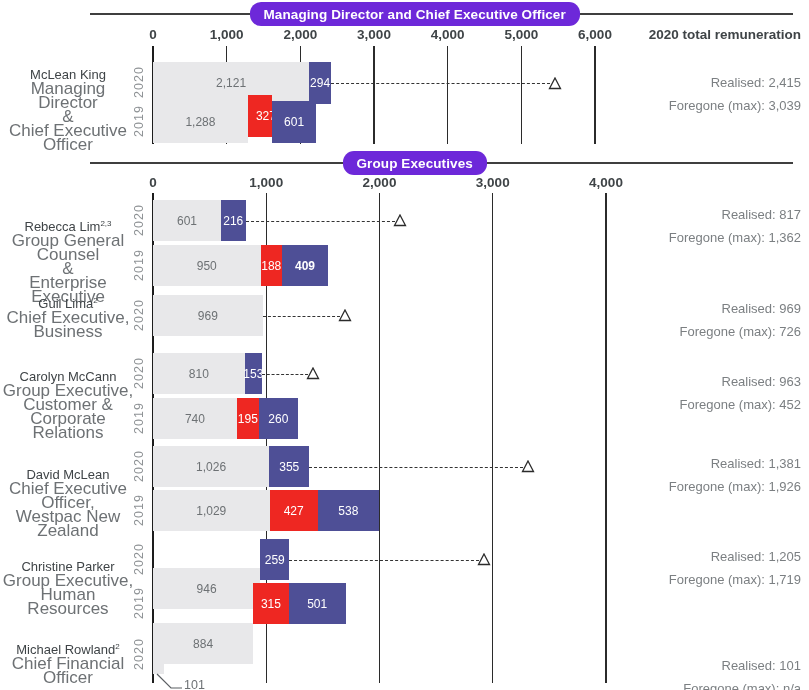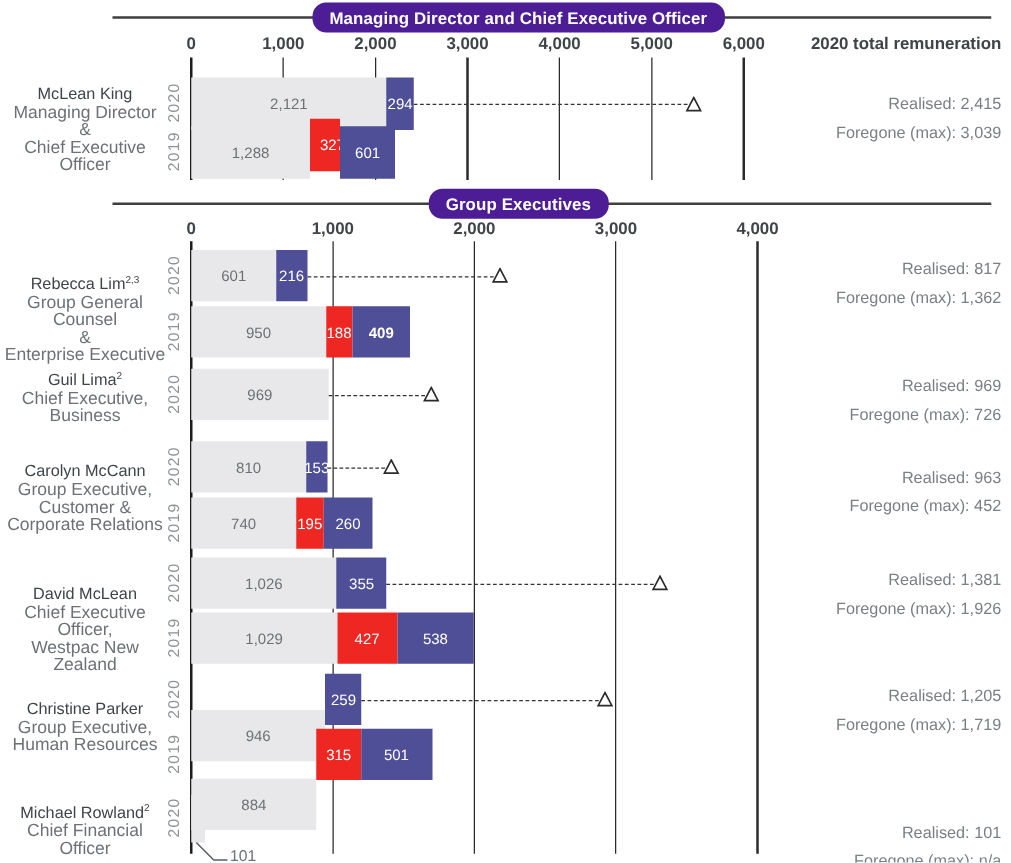--- a/index.html
+++ b/index.html
@@ -14,21 +14,21 @@
   #root { position: relative; width: 809px; height: 690px; }
 
   
   .section-head { position: absolute; left: 0; width: 809px; height: 22px; }
   .section-head .rule {
     position: absolute; top: 11px; left: 90px; right: 16px;
     height: 1.5px; background: #3f3f3f;
   }
   .section-head .pill {
     position: absolute; top: 0; height: 22px;
-    background: #4c1d95; color: #ffffff;
+    background: #6d28d9; color: #ffffff;
     border-radius: 11px;
     font-size: 13.5px; font-weight: bold;
     letter-spacing: .1px;
     display: flex; align-items: center; justify-content: center;
     padding: 12px 14px; white-space: nowrap;
   }
 
   
   .axis-labels { position: absolute; height: 18px; }
   .axis-tick-label {
@@ -54,21 +54,21 @@
     transform-origin: center center;
     transform: rotate(-90deg);
     text-align: center; white-space: nowrap;
   }
 
   
   .name-block {
     position: absolute; text-align: center; line-height: 14px;
   }
   .name-block .nm { font-size: 13px; color: #3f4447; }
-  .name-block .rl { font-size: 14px; color: #6d7174; }
+  .name-block .rl { font-size: 17px; color: #6d7174; }
   .name-block sup { font-size: 8px; vertical-align: super; }
 
   
   .right-col { position: absolute; right: 8px; text-align: right; }
   .right-col .hdr { font-size: 13.5px; font-weight: bold; color: #3f4447; white-space: nowrap; }
   .right-col .ln  { font-size: 13px; color: #7b7f82; white-space: nowrap; }
 
   
   .dashline { position: absolute; height: 0; border-top: 1.4px dashed #333; }
   .tri { position: absolute; width: 0; height: 0; }

